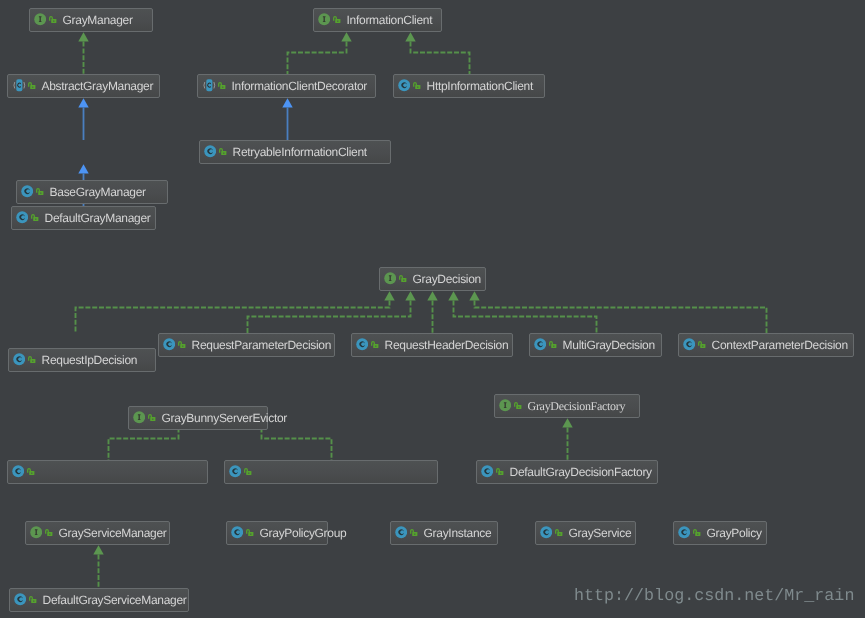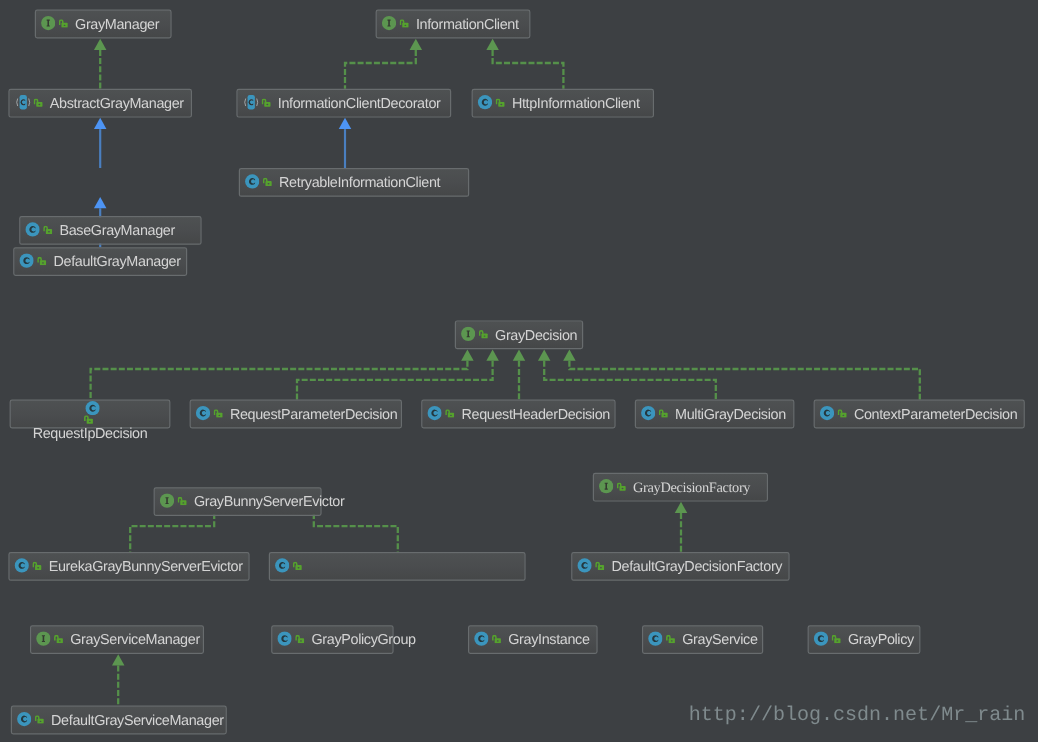--- a/index.html
+++ b/index.html
@@ -107,21 +107,21 @@
       <g>
         <path d="M567.5 427.6 L567.5 460" stroke="#55904a" stroke-width="1.9" fill="none" stroke-dasharray="5 1.8"></path>
         <path d="M567.5 418.2 L562.3 427.6 L572.7 427.6 Z" fill="#5c9650"></path>
       </g>
       <g>
         <path d="M98.5 554.6 L98.5 588" stroke="#55904a" stroke-width="1.9" fill="none" stroke-dasharray="5 1.8"></path>
         <path d="M98.5 545.2 L93.3 554.6 L103.7 554.6 Z" fill="#5c9650"></path>
       </g>
     </svg>
   <div id="nodes">
-      <div class="node k-interface" id="n-gray-manager" style="left: 29px; top: 8px; width: 114px;">
+      <div class="node k-interface" id="n-gray-manager" style="left: 29px; top: 8px; width: 124px;">
         <svg class="ic ic-kind" width="12.4" height="12.4" viewBox="0 0 100 100">
           <circle cx="50" cy="50" r="48" fill="#5c9650"></circle>
           <path d="M39.5 27h21v7h-5.2v32h5.2v7h-21v-7h5.2V34h-5.2z" fill="#343a30"></path>
         </svg>
         <svg class="ic ic-lock" width="8" height="7.8" viewBox="0 0 80 78">
           <path d="M7 48V20a13 13 0 0 1 26 0v12" fill="none" stroke="#55a22d" stroke-width="13" stroke-linecap="butt"></path>
           <path d="M29 29h38a7 7 0 0 1 7 7v28a7 7 0 0 1-7 7H29a7 7 0 0 1-7-7V36a7 7 0 0 1 7-7z" fill="#55a22d"></path>
           <ellipse cx="48" cy="51" rx="8" ry="5.5" fill="#4a4d4e"></ellipse>
         </svg>
         <span class="label">GrayManager</span>
@@ -219,21 +219,21 @@
           <circle cx="50" cy="50" r="48" fill="#5c9650"></circle>
           <path d="M39.5 27h21v7h-5.2v32h5.2v7h-21v-7h5.2V34h-5.2z" fill="#343a30"></path>
         </svg>
         <svg class="ic ic-lock" width="8" height="7.8" viewBox="0 0 80 78">
           <path d="M7 48V20a13 13 0 0 1 26 0v12" fill="none" stroke="#55a22d" stroke-width="13" stroke-linecap="butt"></path>
           <path d="M29 29h38a7 7 0 0 1 7 7v28a7 7 0 0 1-7 7H29a7 7 0 0 1-7-7V36a7 7 0 0 1 7-7z" fill="#55a22d"></path>
           <ellipse cx="48" cy="51" rx="8" ry="5.5" fill="#4a4d4e"></ellipse>
         </svg>
         <span class="label">GrayDecision</span>
       </div>
-      <div class="node k-class" id="n-request-ip-decision" style="left: 8px; top: 333px; width: 134px; flex-direction: column;">
+      <div class="node k-class" id="n-request-ip-decision" style="left: 8px; top: 348px; width: 148px;">
         <svg class="ic ic-kind" width="12.4" height="12.4" viewBox="0 0 100 100">
           <circle cx="50" cy="50" r="48" fill="#3b95bd"></circle>
           <path d="M69 36a23 23 0 1 0 0 28v-9a14 14 0 1 1 0-10z" fill="#24383f"></path>
         </svg>
         <svg class="ic ic-lock" width="8" height="7.8" viewBox="0 0 80 78">
           <path d="M7 48V20a13 13 0 0 1 26 0v12" fill="none" stroke="#55a22d" stroke-width="13" stroke-linecap="butt"></path>
           <path d="M29 29h38a7 7 0 0 1 7 7v28a7 7 0 0 1-7 7H29a7 7 0 0 1-7-7V36a7 7 0 0 1 7-7z" fill="#55a22d"></path>
           <ellipse cx="48" cy="51" rx="8" ry="5.5" fill="#4a4d4e"></ellipse>
         </svg>
         <span class="label">RequestIpDecision</span>
@@ -313,21 +313,20 @@
       <div class="node k-class" id="n-eureka-gray-bunny-server-evictor" style="left: 7px; top: 460px; width: 201px;">
         <svg class="ic ic-kind" width="12.4" height="12.4" viewBox="0 0 100 100">
           <circle cx="50" cy="50" r="48" fill="#3b95bd"></circle>
           <path d="M69 36a23 23 0 1 0 0 28v-9a14 14 0 1 1 0-10z" fill="#24383f"></path>
         </svg>
         <svg class="ic ic-lock" width="8" height="7.8" viewBox="0 0 80 78">
           <path d="M7 48V20a13 13 0 0 1 26 0v12" fill="none" stroke="#55a22d" stroke-width="13" stroke-linecap="butt"></path>
           <path d="M29 29h38a7 7 0 0 1 7 7v28a7 7 0 0 1-7 7H29a7 7 0 0 1-7-7V36a7 7 0 0 1 7-7z" fill="#55a22d"></path>
           <ellipse cx="48" cy="51" rx="8" ry="5.5" fill="#4a4d4e"></ellipse>
         </svg>
-        <span class="label">EurekaGrayBunnyServerEvictor</span>
       </div>
       <div class="node k-class" id="n-noaction-gray-bunny-server-evictor" style="left: 224px; top: 460px; width: 214px;">
         <svg class="ic ic-kind" width="12.4" height="12.4" viewBox="0 0 100 100">
           <circle cx="50" cy="50" r="48" fill="#3b95bd"></circle>
           <path d="M69 36a23 23 0 1 0 0 28v-9a14 14 0 1 1 0-10z" fill="#24383f"></path>
         </svg>
         <svg class="ic ic-lock" width="8" height="7.8" viewBox="0 0 80 78">
           <path d="M7 48V20a13 13 0 0 1 26 0v12" fill="none" stroke="#55a22d" stroke-width="13" stroke-linecap="butt"></path>
           <path d="M29 29h38a7 7 0 0 1 7 7v28a7 7 0 0 1-7 7H29a7 7 0 0 1-7-7V36a7 7 0 0 1 7-7z" fill="#55a22d"></path>
           <ellipse cx="48" cy="51" rx="8" ry="5.5" fill="#4a4d4e"></ellipse>

